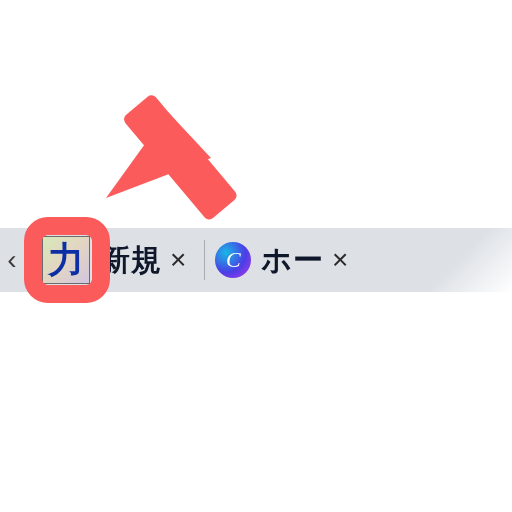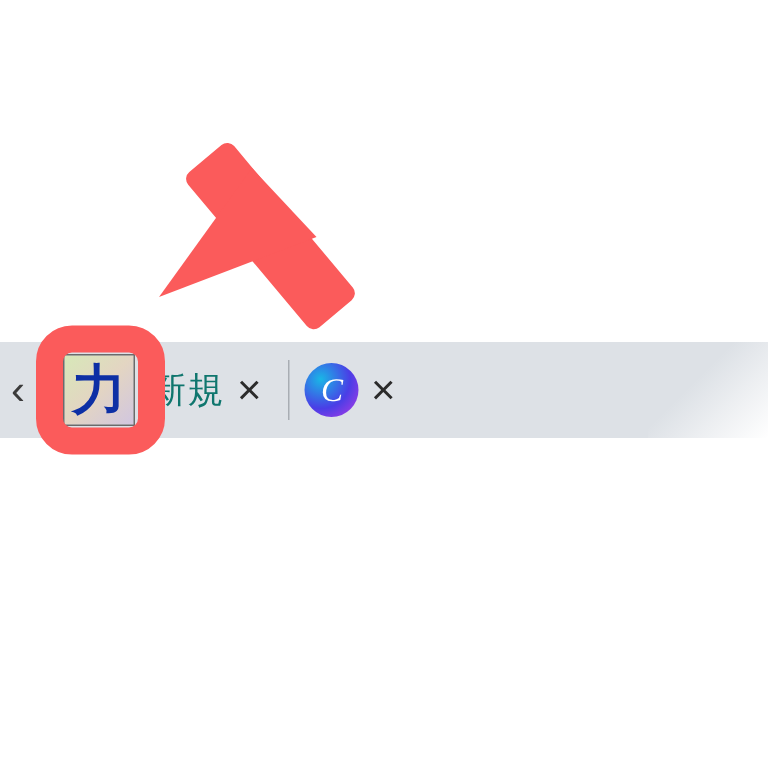--- a/index.html
+++ b/index.html
@@ -52,26 +52,27 @@
     width: 46px; height: 46px;
     margin-left: 18px;
     background: linear-gradient(135deg, #d7e8b8 0%, #e3d5c2 50%, #d1c6e0 100%);
     border: 1px solid #6b6b6b;
     color: #0d2fa5;
     font-size: 36px;
     font-weight: 800;
     line-height: 1;
   }
   .tab-text {
-    font-size: 24px;
-    color: #0f766e;
+    font-size: 30px;
+    color: #0f172a;
     margin-left: 10px;
     letter-spacing: 1px;
     white-space: nowrap;
     filter: blur(0.5px);
+    font-weight: bold;
   }
   .close {
     font-size: 28px;
     color: #2b2b2b;
     margin-left: 8px;
     margin-right: 8px;
     user-select: none;
   }
   .divider {
     width: 1px;
@@ -117,20 +118,21 @@
 
     <div class="chev">‹</div>
 
     <div class="tab-icon ka">力</div>
     <div class="tab-text">新規</div>
     <div class="close">×</div>
 
     <div class="divider"></div>
 
     <div class="tab-icon canva">C</div>
+    <div class="tab-text">ホー</div>
     <div class="close">×</div>
 
   </div>
 
   <div class="anno-highlight"></div>
 
   <div class="anno-arrow">
     <svg viewBox="0 0 190 190">
       <g fill="#fb5b5b">
         <rect x="60" y="60" width="40" height="135" transform="rotate(-40 80 127)" rx="6"></rect>

